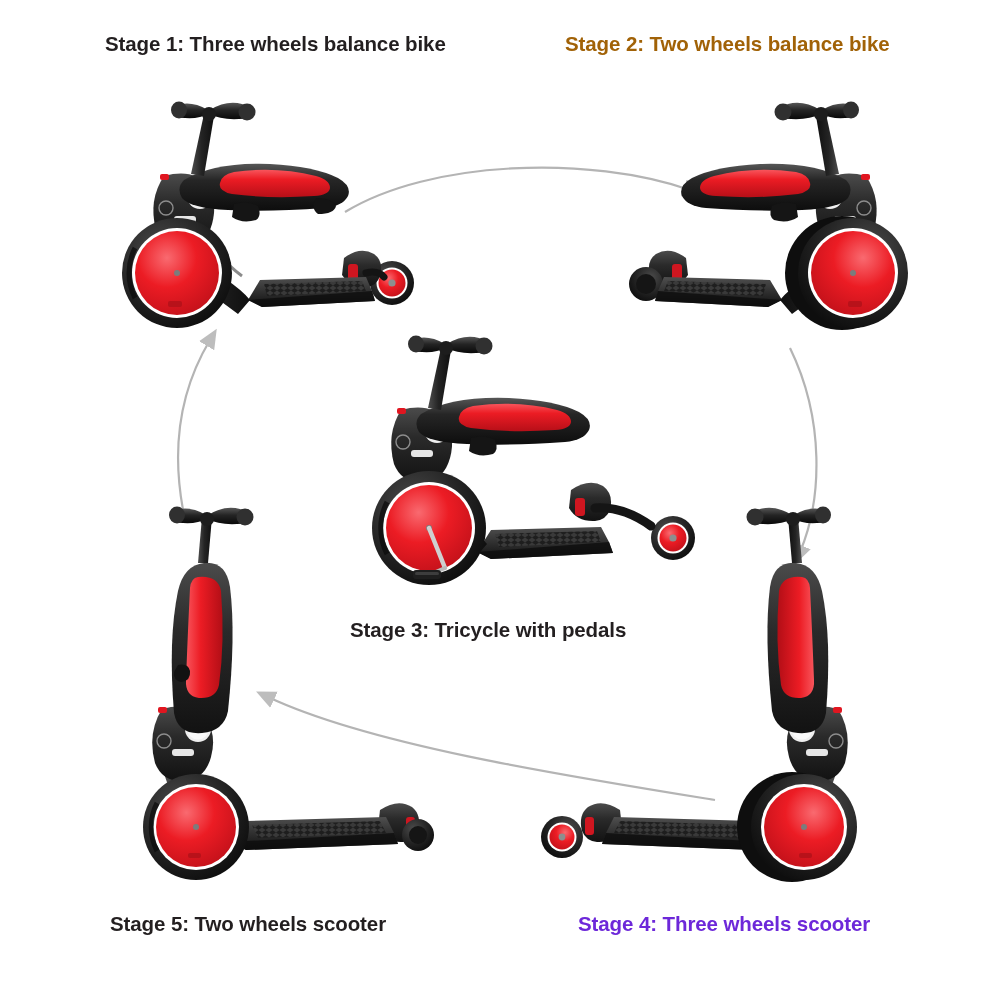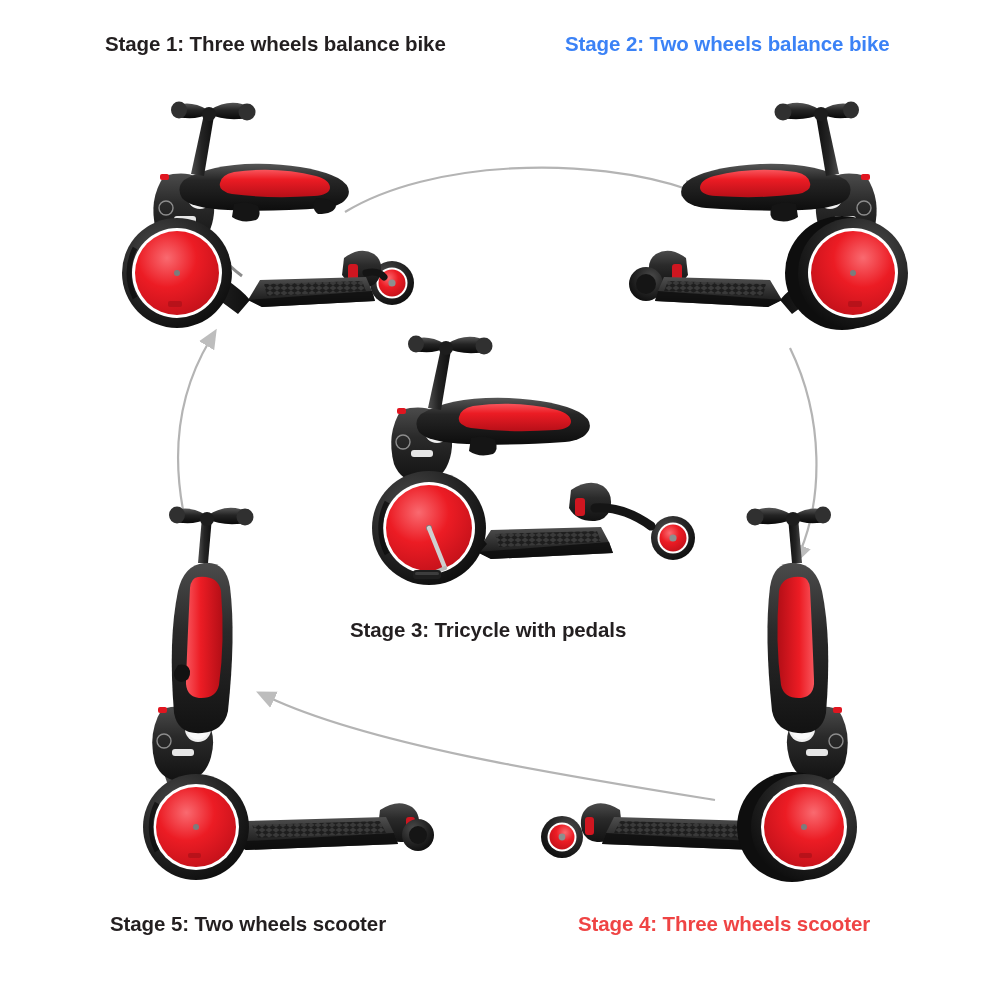--- a/index.html
+++ b/index.html
@@ -371,21 +371,21 @@
         <circle cx="46" cy="322" r="43" fill="#ffffff"></circle>
         <circle cx="46" cy="322" r="40" fill="url(#gRedHub)"></circle>
         <circle cx="46" cy="322" r="3" fill="#7c7c7c"></circle>
         <rect x="38" y="348" width="13" height="5" rx="2" fill="#b3121a" opacity="0.85"></rect>
       </g>
     </g>
   </svg>
 
   <div class="stage-label" id="label-stage1" style="color: rgb(35, 31, 32);">Stage 1: Three wheels balance bike</div>
 
-  <div class="stage-label" id="label-stage2" style="color: #3b82f6; text-align: right;">Stage 2: Two wheels balance bike</div>
+  <div class="stage-label" id="label-stage2" style="color: #a16207; text-align: right;">Stage 2: Two wheels balance bike</div>
 
   <div class="stage-label" id="label-stage3" style="color: rgb(35, 31, 32); margin-top: 32px;">Stage 3: Tricycle with pedals</div>
 
-  <div class="stage-label" id="label-stage4" style="color: #ef4444;">Stage 4: Three wheels scooter</div>
+  <div class="stage-label" id="label-stage4" style="color: #6d28d9;">Stage 4: Three wheels scooter</div>
 
   <div class="stage-label" id="label-stage5" style="color: rgb(35, 31, 32);">Stage 5: Two wheels scooter</div>
 
 </div>
 
 </body></html>

